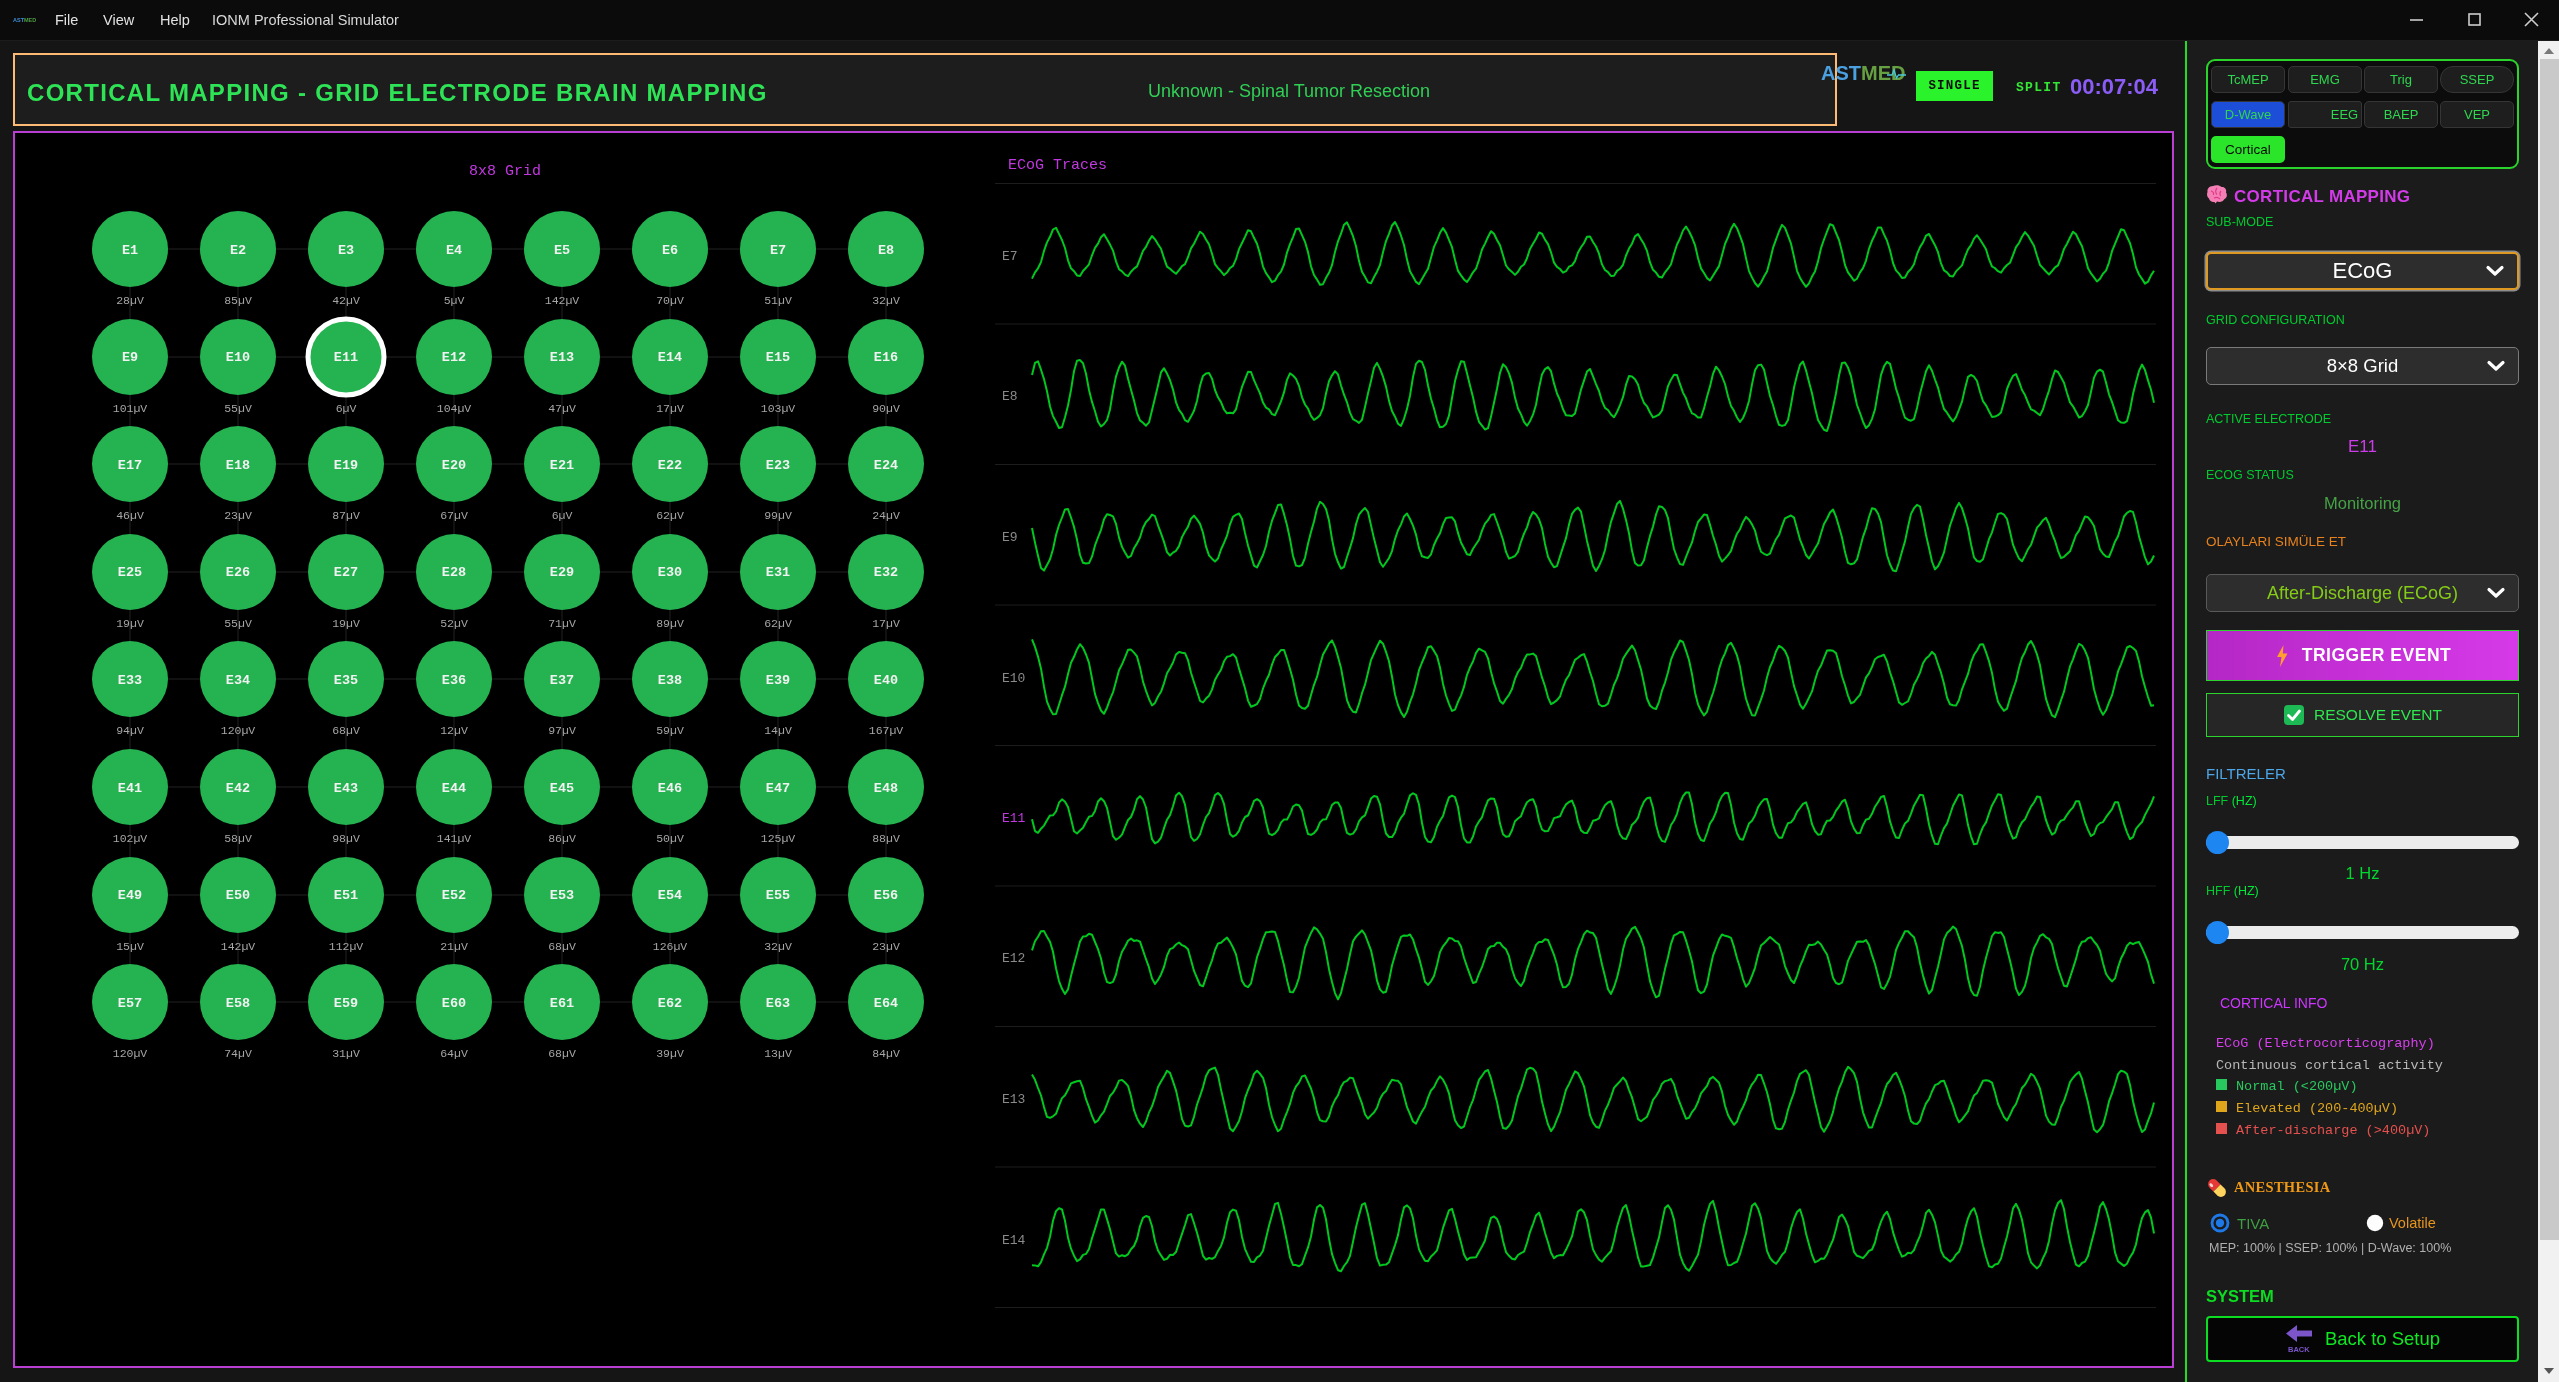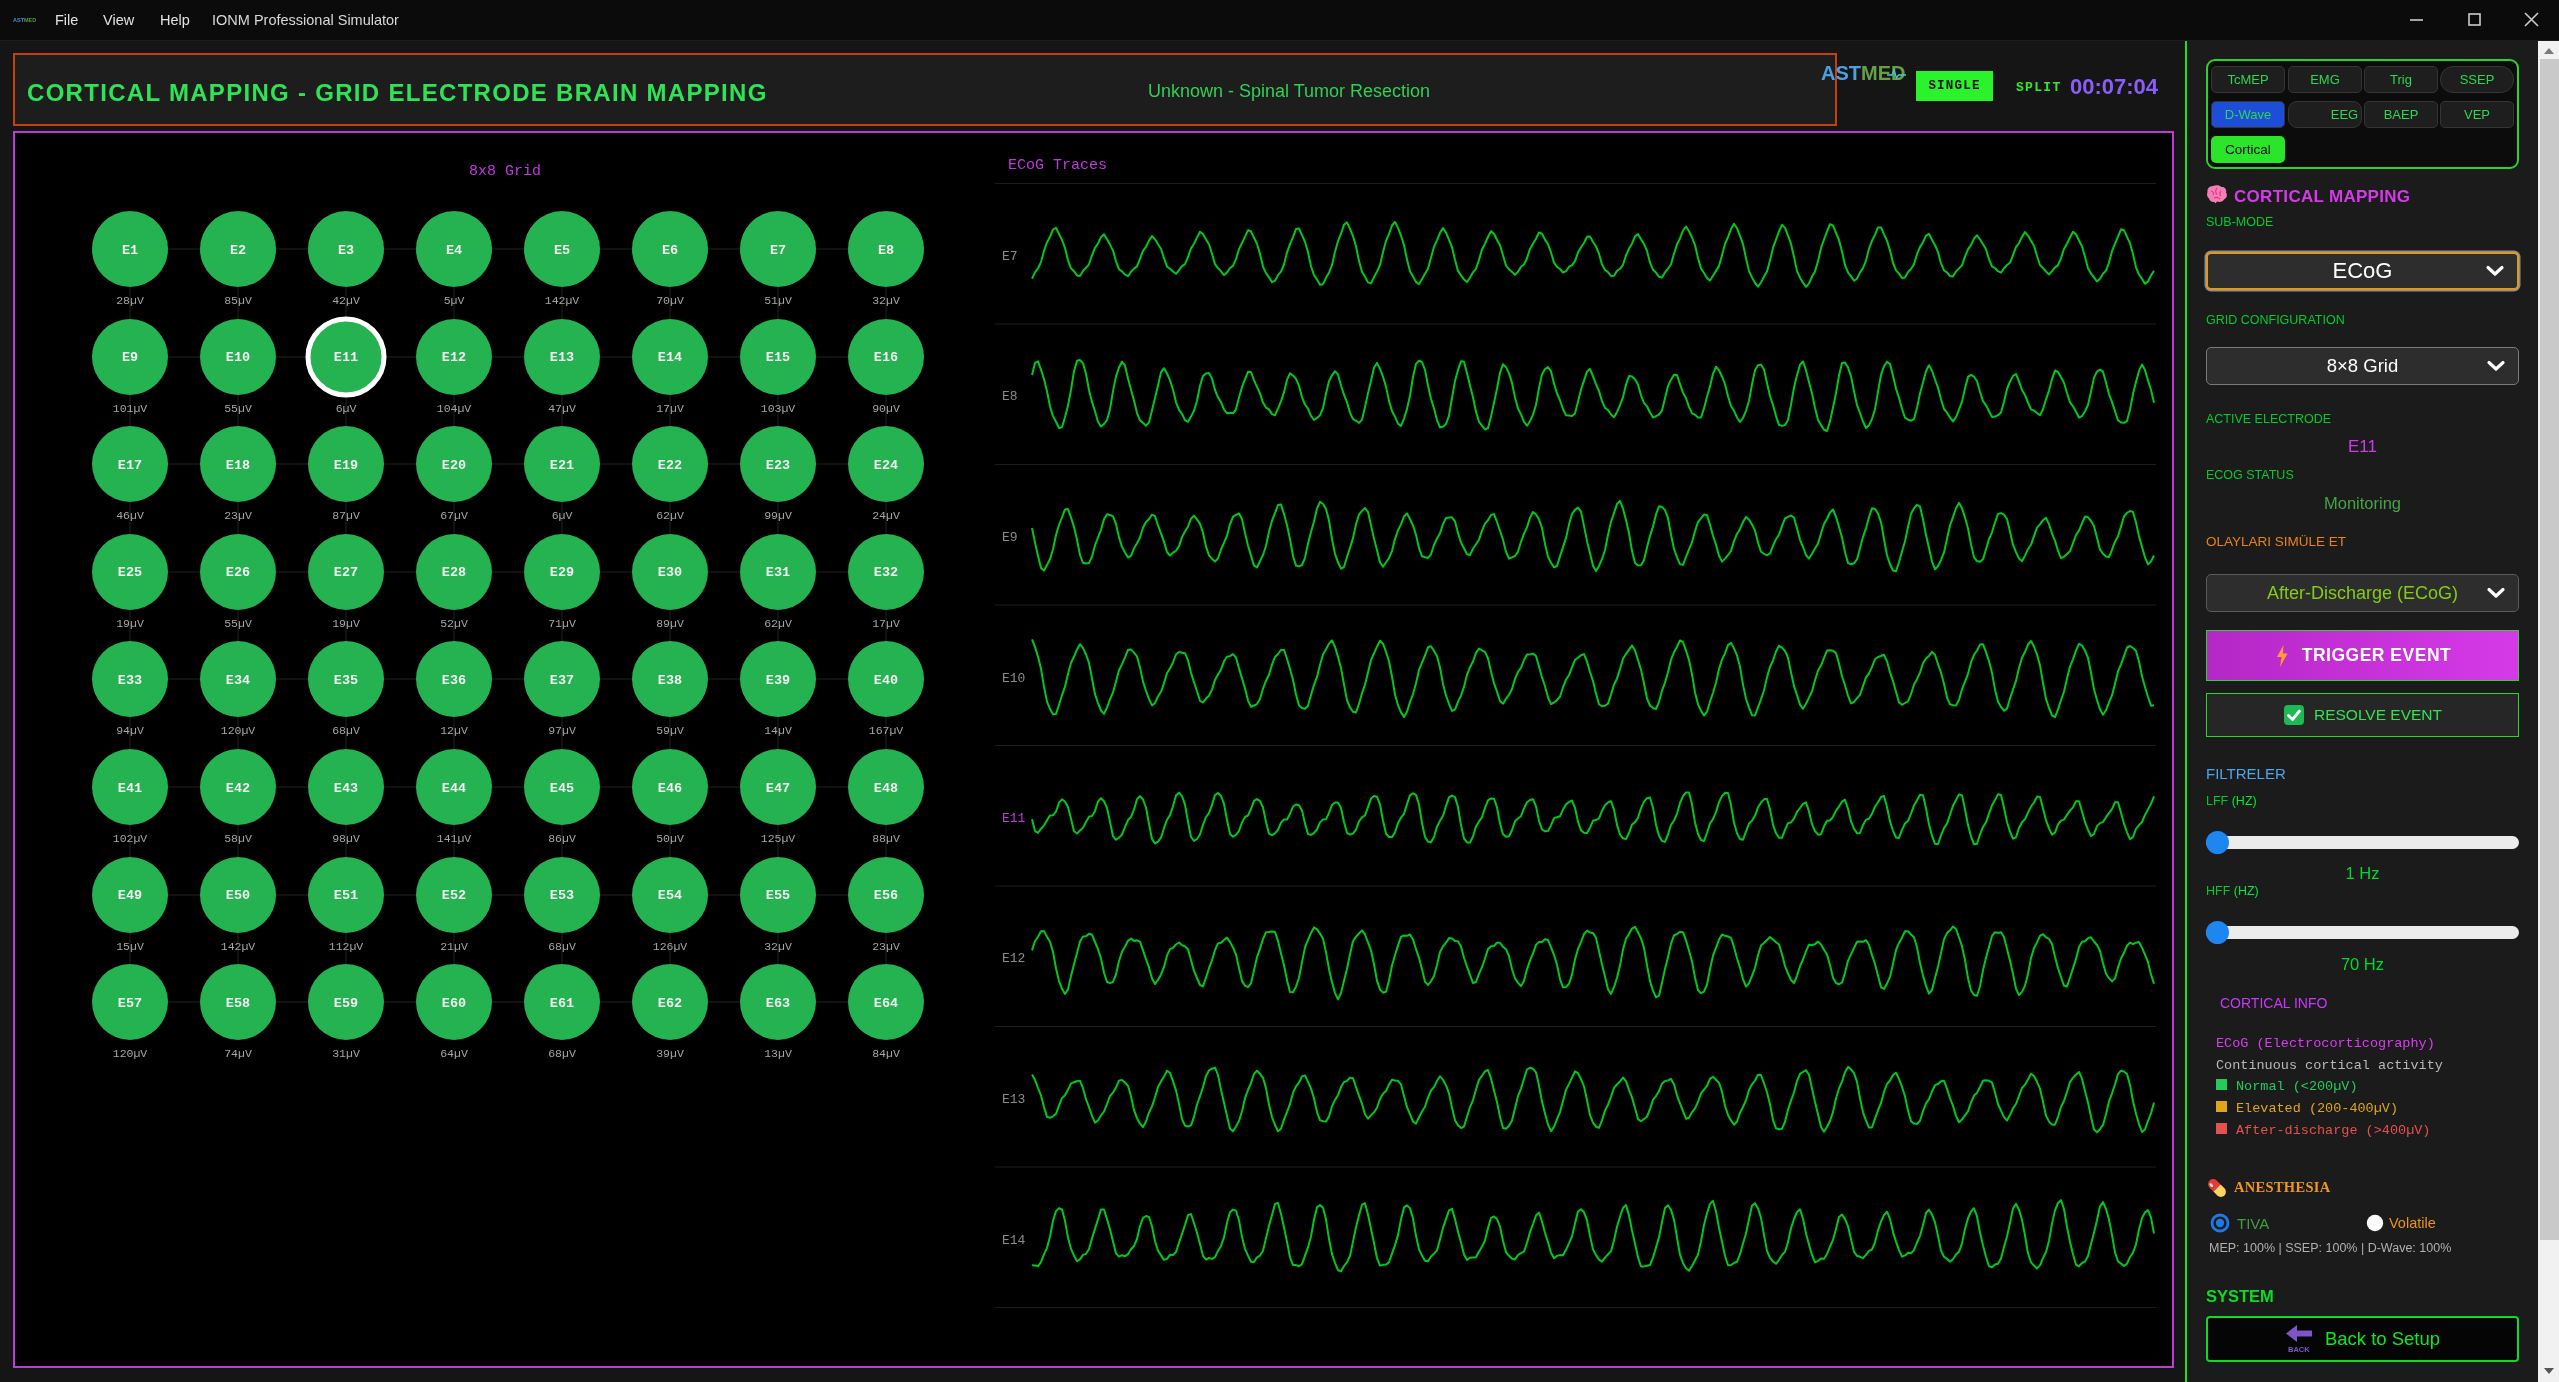--- a/index.html
+++ b/index.html
@@ -17,21 +17,21 @@
       <line x1="0" y1="7" x2="13" y2="7" stroke="#cccccc" stroke-width="1.6"></line>
     </svg>
   <svg width="14" height="14" style="position:absolute;left:2468px;top:13px;">
       <rect x="1" y="1" width="11" height="11" fill="none" stroke="#cccccc" stroke-width="1.6"></rect>
     </svg>
   <svg width="16" height="16" style="position:absolute;left:2524px;top:12px;">
       <path d="M1 1 L14 14 M14 1 L1 14" stroke="#cccccc" stroke-width="1.6"></path>
     </svg>
 </div>
 
-<div style="position:absolute;left:13px;top:53px;width:1824px;height:73px;background:#1d1d1d;border:2px solid #c2410c;">
+<div style="position:absolute;left:13px;top:53px;width:1824px;height:73px;background:#1d1d1d;border:2px solid #fdba74;">
   <div style="position:absolute;left:12px;top:24px;color:#2ee356;font-size:24px;font-weight:bold;letter-spacing:1.3px;">CORTICAL MAPPING - GRID ELECTRODE BRAIN MAPPING</div>
   <div style="position:absolute;left:989px;top:26px;width:570px;text-align:center;color:#30cf55;font-size:18px;">Unknown - Spinal Tumor Resection</div>
   <div style="position:absolute;left:1806px;top:7px;font-size:20px;font-weight:bold;"><span style="color:#4aa0e0;">AST</span><span style="color:#679f43;">MED</span><svg width="20" height="14" viewBox="0 0 20 14" style="position:absolute;right:-2px;top:5px;">
         <path d="M0 8 L5 8 L7 3 L9.5 11 L11.5 8 L19 8" stroke="#49c8d8" stroke-width="1.3" fill="none"></path>
       </svg></div>
   <div style="position:absolute;left:1901px;top:16px;width:77px;height:30px;background:#2bf32b;color:#0d0d0d;font-size:12.5px;font-weight:bold;letter-spacing:1.2px;display:flex;align-items:center;justify-content:center;" class="mono">SINGLE</div>
   <div style="position:absolute;left:2001px;top:25px;color:#35e635;font-size:13px;font-weight:bold;letter-spacing:1.3px;" class="mono">SPLIT</div>
   <div style="position:absolute;left:2053px;top:19px;width:90px;text-align:right;color:#8b5cf6;font-size:22px;font-weight:bold;">00:07:04</div>
 </div>
 
@@ -277,21 +277,21 @@
 </svg>
 
 <div style="position:absolute;left:2185px;top:41px;width:353px;height:1341px;background:#1b1b1b;border-left:2px solid #22dd22;"></div>
 
 <div style="position:absolute;left:2206px;top:59px;width:313px;height:110px;background:#0c0c0c;border:2px solid #2ad42a;border-radius:9px;"></div>
 <div style="position:absolute;left:2211px;top:66px;width:74px;height:27px;background:#1e1e1e;border:1px solid #353535;border-radius:5px;color:#2fd64f;font-size:13px;display:flex;align-items:center;justify-content:center;">TcMEP</div>
 <div style="position:absolute;left:2288px;top:66px;width:74px;height:27px;background:#1e1e1e;border:1px solid #353535;border-radius:5px;color:#2fd64f;font-size:13px;display:flex;align-items:center;justify-content:center;">EMG</div>
 <div style="position:absolute;left:2364px;top:66px;width:74px;height:27px;background:#1e1e1e;border:1px solid #353535;border-radius:5px;color:#2fd64f;font-size:13px;display:flex;align-items:center;justify-content:center;">Trig</div>
 <div style="position:absolute;left:2440px;top:66px;width:74px;height:27px;background:#1e1e1e;border:1px solid #353535;border-radius:13px;color:#2fd64f;font-size:13px;display:flex;align-items:center;justify-content:center;">SSEP</div>
 <div style="position:absolute;left:2211px;top:101px;width:74px;height:27px;background:#1d4ed8;border:1px solid #353535;border-radius:5px;color:#2fd64f;font-size:13px;display:flex;align-items:center;justify-content:center;">D-Wave</div>
-<div style="position:absolute;left:2288px;top:101px;width:74px;height:27px;background:#1e1e1e;border:1px solid #353535;border-radius:9px;color:#2fd64f;font-size:13px;display:flex;align-items:center;justify-content:center;padding-left:39px;">EEG</div>
+<div style="position:absolute;left:2288px;top:101px;width:74px;height:27px;background:#1e1e1e;border:1px solid #353535;border-radius:3px;color:#2fd64f;font-size:13px;display:flex;align-items:center;justify-content:center;padding-left:39px;">EEG</div>
 <div style="position:absolute;left:2364px;top:101px;width:74px;height:27px;background:#1e1e1e;border:1px solid #353535;border-radius:5px;color:#2fd64f;font-size:13px;display:flex;align-items:center;justify-content:center;">BAEP</div>
 <div style="position:absolute;left:2440px;top:101px;width:74px;height:27px;background:#1e1e1e;border:1px solid #353535;border-radius:5px;color:#2fd64f;font-size:13px;display:flex;align-items:center;justify-content:center;">VEP</div>
 <div style="position:absolute;left:2211px;top:136px;width:74px;height:27px;background:#2be52b;border-radius:5px;color:#0a0a0a;font-size:13.5px;display:flex;align-items:center;justify-content:center;">Cortical</div>
 
 <svg width="22" height="20" viewBox="0 0 22 20" style="position:absolute;left:2206px;top:185px;">
     <path d="M7 1 C3 1 1 4 1.5 7 C0.5 9 1 12 3 13.5 C3.5 16 6 17.5 8.5 17 L9.5 18.5 L11 16.5 C14 17.5 17 16.5 18.5 14 C21 13 21.5 9.5 20 7.5 C21 4.5 18.5 1.5 15.5 2 C13.5 0 9.5 0 7 1 Z" fill="#f47fb4"></path>
     <path d="M11 3 C9 5 9.5 8 11 9.5 M5 6 C7 6.5 8 8 7.5 10 M15 6 C13.5 7.5 13.5 9 14.5 11 M8 13 C10 12 12.5 12.5 14 14" stroke="#e0368c" stroke-width="1.1" fill="none"></path>
   </svg>
 <div style="position:absolute;left:2234px;top:187px;color:#d43be8;font-size:17px;font-weight:bold;letter-spacing:0.3px;">CORTICAL MAPPING</div>
 <div style="position:absolute;left:2206px;top:215px;color:#00cc2f;font-size:12.5px;font-weight:normal;letter-spacing:0px;">SUB-MODE</div>

